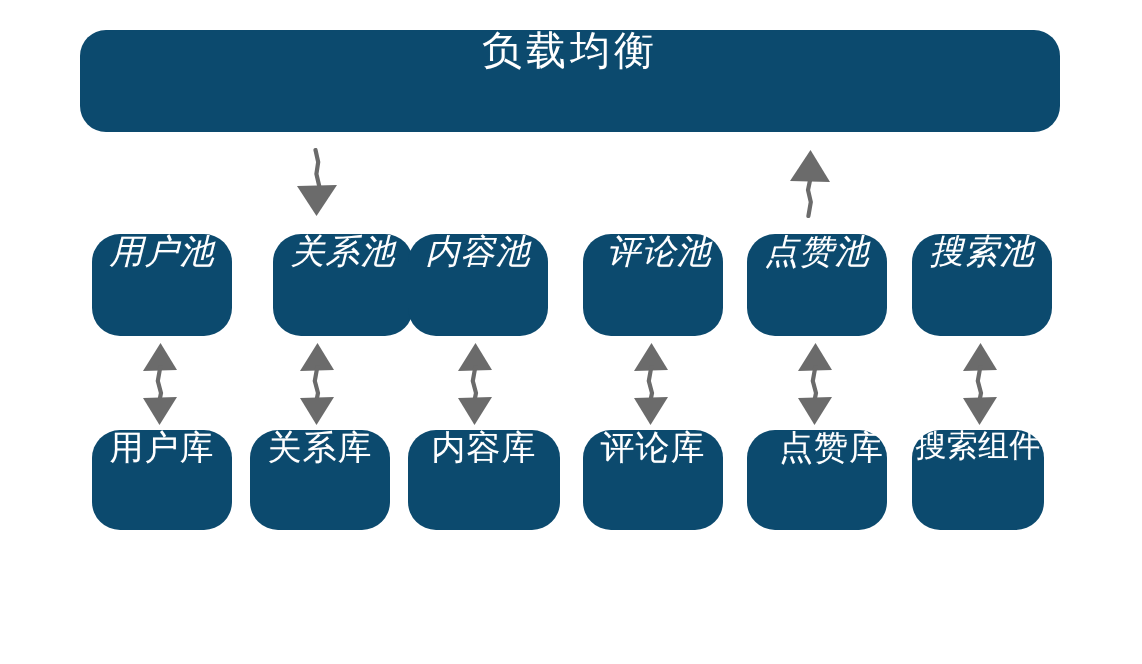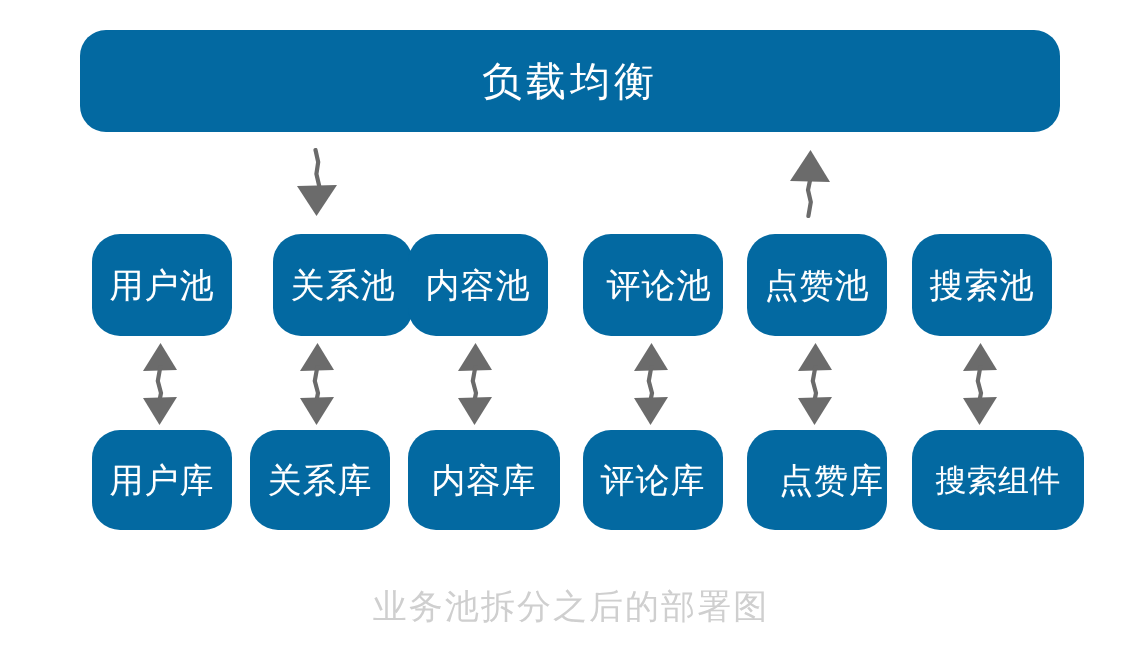--- a/index.html
+++ b/index.html
@@ -16,23 +16,23 @@
   #canvas {
     position: relative;
     width: 1142px;
     height: 664px;
     background: #ffffff;
   }
 
   
   .node {
     position: absolute;
-    background: #0369a1;
+    background: #0c4a6e;
     display: flex;
-    align-items: center;
+    align-items: flex-start;
     justify-content: center;
     box-sizing: border-box;
     color: #ffffff;
     text-align: center;
     line-height: 1;
     user-select: none;
   }
   .node span {
     display: block;
     letter-spacing: 0.04em;
@@ -52,20 +52,21 @@
   }
 
   .pool {
     top: 234px;
     height: 102px;
     border-radius: 28px;
   }
   .pool span {
     font-size: 34px;
     letter-spacing: 0.03em;
+    font-style: italic;
   }
 
   .store {
     top: 430px;
     height: 100px;
     border-radius: 28px;
   }
   .store span {
     font-size: 34px;
     letter-spacing: 0.03em;
@@ -194,20 +195,19 @@
       </div>
       <div class="node store" style="left: 408px; width: 152px;">
         <span>内容库</span>
       </div>
       <div class="node store" style="left: 583px; width: 140px;">
         <span>评论库</span>
       </div>
       <div class="node store" style="left: 747px; width: 140px; padding-left: 29px;">
         <span>点赞库</span>
       </div>
-      <div class="node store wide" style="left: 912px; width: 172px;">
+      <div class="node store wide" style="left: 912px; width: 132px;">
         <span>搜索组件</span>
       </div>
     </div>
 
-  <div class="caption">业务池拆分之后的部署图</div>
 
 </div>
 
 </body></html>

